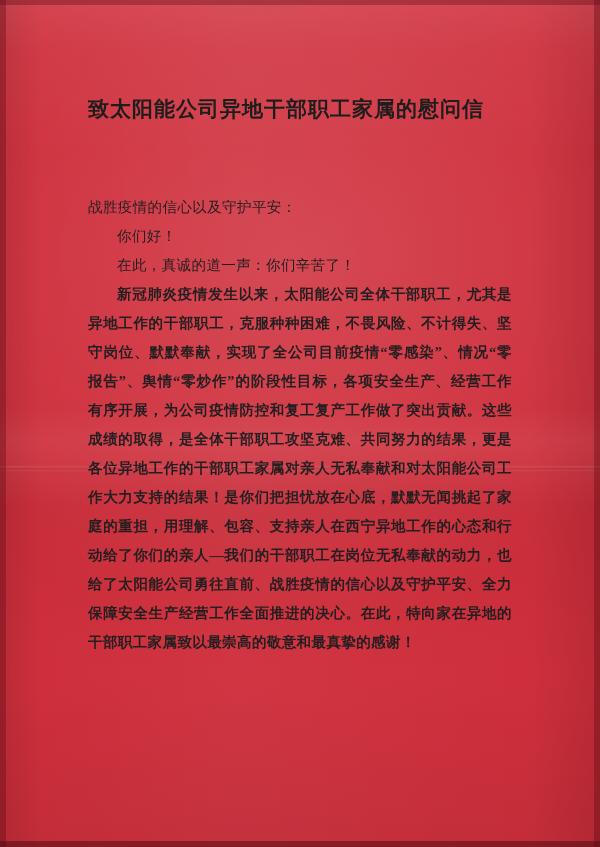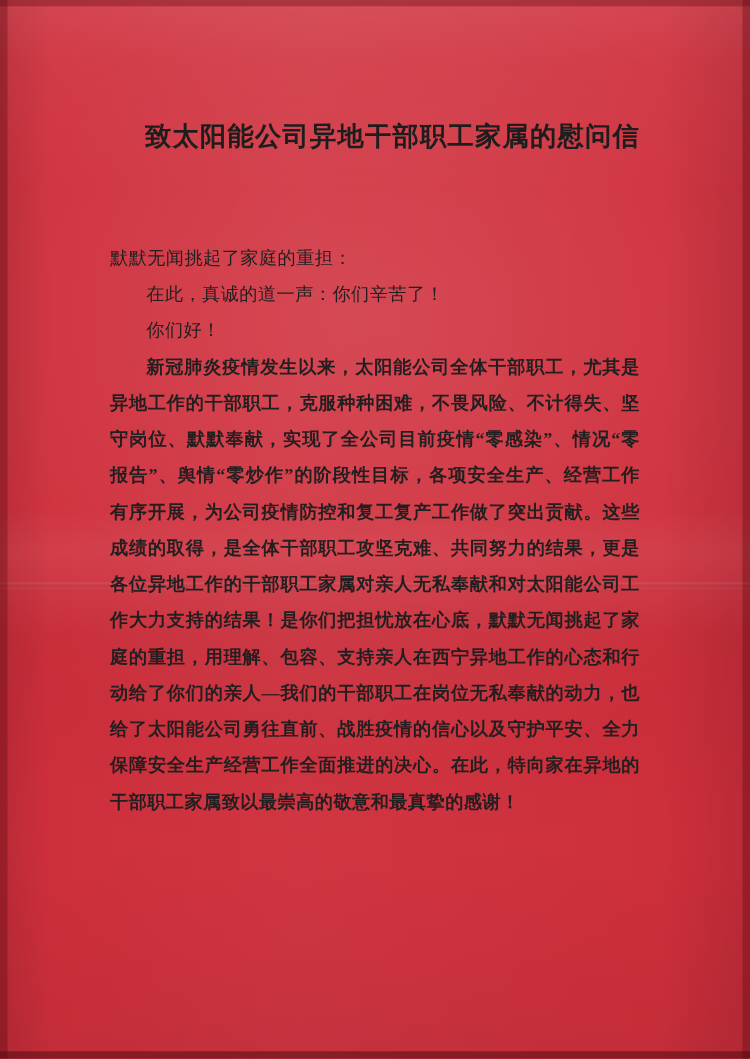--- a/index.html
+++ b/index.html
@@ -66,21 +66,21 @@
   .content {
     position: relative;
     z-index: 3;
     padding: 0 88px;
     box-sizing: border-box;
   }
 
   .doc-title {
     margin: 0;
     padding-top: 95px;
-    text-align: right;
+    text-align: left;
     font-size: 21px;
     font-weight: bold;
     color: #1d1d1d;
     letter-spacing: 1px;
     font-family: "Liberation Serif", "DejaVu Serif", serif;
   }
 
   .body-block {
     margin-top: 70px;
     color: #231f20;
@@ -117,22 +117,22 @@
 <div class="edge-bottom"></div>
 <div class="edge-left"></div>
 <div class="edge-right"></div>
 
 <div class="content">
 
   <h1 class="doc-title">致太阳能公司异地干部职工家属的慰问信</h1>
 
   <div class="body-block">
 
-    <p class="salutation">默默无闻挑起了家庭的重担：</p>
+    <p class="salutation">战胜疫情的信心以及守护平安：</p>
+
+    <p class="para greeting">你们好！</p>
 
     <p class="para subgreeting">在此，真诚的道一声：你们辛苦了！</p>
-
-    <p class="para greeting">你们好！</p>
 
     <p class="para main-para">新冠肺炎疫情发生以来，太阳能公司全体干部职工，尤其是异地工作的干部职工，克服种种困难，不畏风险、不计得失、坚守岗位、默默奉献，实现了全公司目前疫情“零感染”、情况“零报告”、舆情“零炒作”的阶段性目标，各项安全生产、经营工作有序开展，为公司疫情防控和复工复产工作做了突出贡献。这些成绩的取得，是全体干部职工攻坚克难、共同努力的结果，更是各位异地工作的干部职工家属对亲人无私奉献和对太阳能公司工作大力支持的结果！是你们把担忧放在心底，默默无闻挑起了家庭的重担，用理解、包容、支持亲人在西宁异地工作的心态和行动给了你们的亲人—我们的干部职工在岗位无私奉献的动力，也给了太阳能公司勇往直前、战胜疫情的信心以及守护平安、全力保障安全生产经营工作全面推进的决心。在此，特向家在异地的干部职工家属致以最崇高的敬意和最真挚的感谢！</p>
 
   </div>
 </div>
 
 </body></html>

